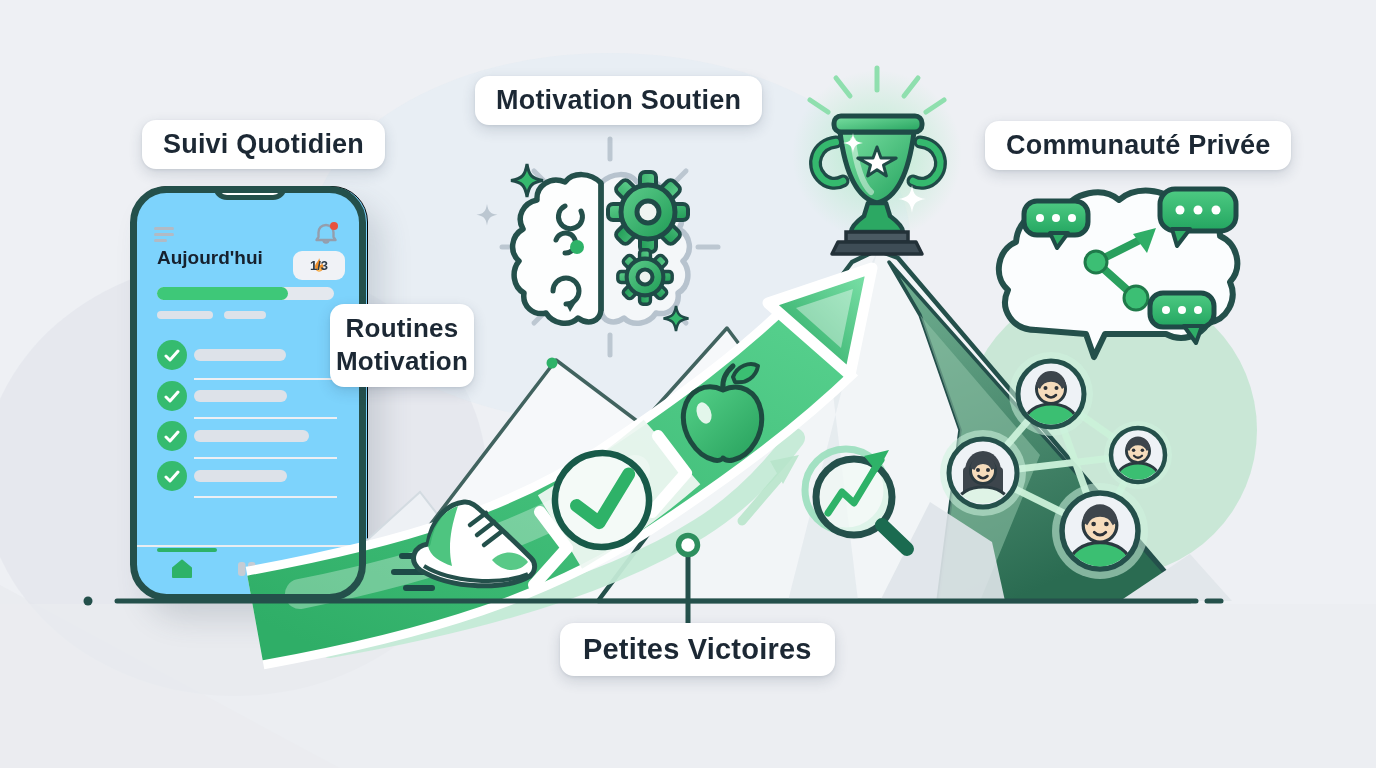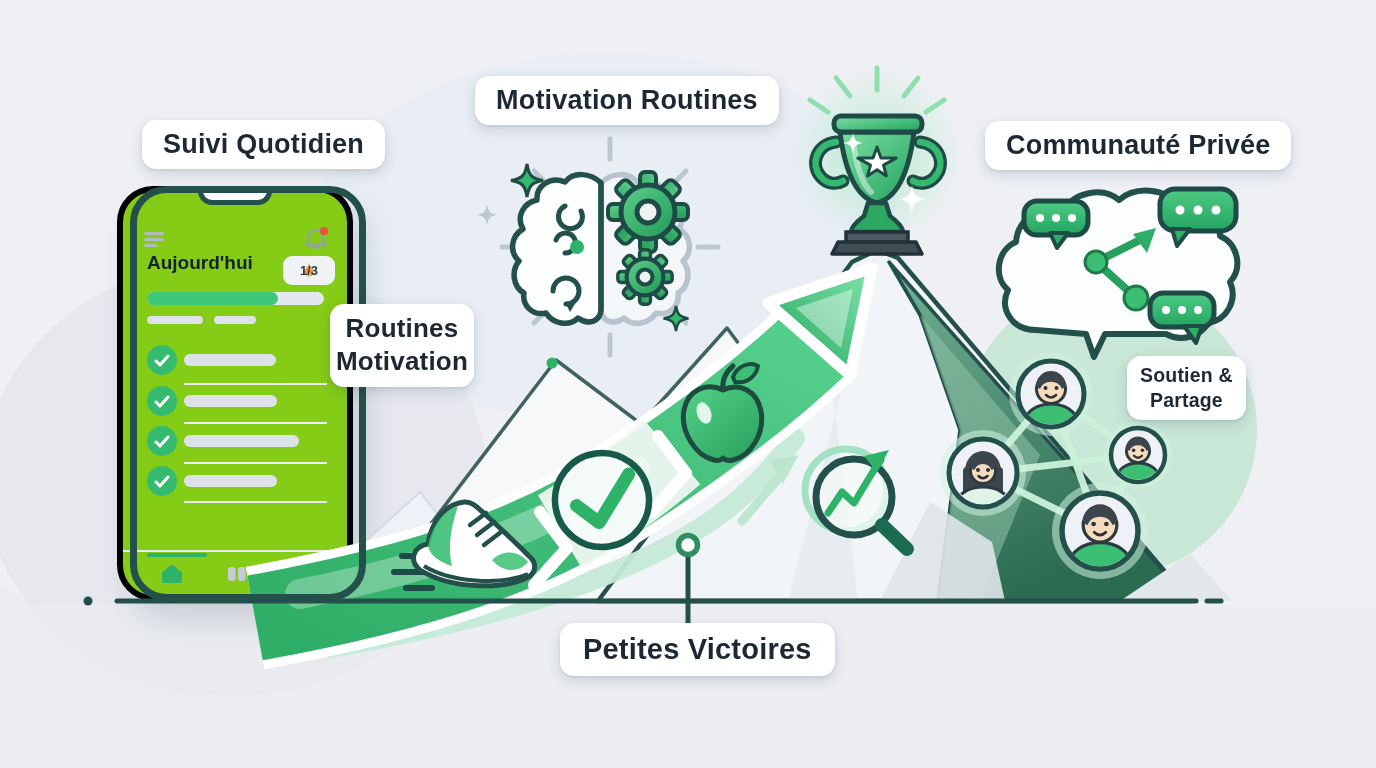--- a/index.html
+++ b/index.html
@@ -16,23 +16,23 @@
     box-shadow:0 5px 14px rgba(35,55,80,.16), 0 1px 3px rgba(35,55,80,.10);
     color:#1c2834;font-weight:700;white-space:nowrap;z-index:30;
     display:flex;flex-direction:column;align-items:center;justify-content:center;
     letter-spacing:.2px;
   }
   .pill-lg{font-size:27px;padding:9px 21px;}
   .pill-xl{font-size:29px;padding:10px 23px;justify-content:center;}
   .pill-2line{text-align:center;line-height:1.28;}
   
   #phone{
-    position:absolute;left:117px;top:186px;width:236px;height:415px;
-    box-sizing:border-box;border:6px solid #000000;border-radius:36px;
-    background:#84cc16;z-index:5;
+    position:absolute;left:132px;top:186px;width:236px;height:415px;
+    box-sizing:border-box;border:1px solid #000000;border-radius:36px;
+    background:#7dd3fc;z-index:5;
     box-shadow:14px 18px 30px rgba(60,75,95,.18);
   }
   #phone *{position:absolute;box-sizing:border-box;}
   .notch{left:50%;top:-1px;transform:translateX(-50%);width:74px;height:14px;
     background:#ffffff;border:5px solid #24504b;border-top:none;
     border-radius:0 0 14px 14px;}
   .hline{height:3px;border-radius:2px;background:#b2bac4;}
   .phone-title{left:24px;top:60px;font-size:19px;font-weight:700;color:#16212e;}
   .streak-badge{left:152px;top:64px;width:52px;height:29px;background:#f0f2f6;
     border-radius:9px;display:flex;align-items:center;justify-content:center;gap:3px;margin-left:8px;}
@@ -423,30 +423,26 @@
     <g>
       <line x1="688" y1="556" x2="688" y2="626" stroke="#24504b" stroke-width="5"></line>
       <circle cx="688" cy="545" r="9.5" fill="#ffffff" stroke="#2d8f5e" stroke-width="5.5"></circle>
     </g>
   </svg>
 
   <div class="pill pill-lg" style="left:142px;top:120px">
     <span>Suivi Quotidien</span>
   </div>
   <div class="pill pill-lg" style="left:475px;top:76px">
-    <span>Motivation Routines</span>
+    <span>Motivation Soutien</span>
   </div>
   <div class="pill pill-lg" style="left:985px;top:121px">
     <span>Communauté Privée</span>
   </div>
   <div class="pill pill-2line" style="left:330px;top:304px;font-size:26px;padding:8px 6px">
     <span>Routines</span>
     <span>Motivation</span>
   </div>
-  <div class="pill pill-2line" style="left:1127px;top:356px;font-size:19.5px;padding:7px 13px">
-    <span>Soutien &amp;</span>
-    <span>Partage</span>
-  </div>
   <div class="pill pill-xl" style="left:560px;top:623px">
     <span>Petites Victoires</span>
   </div>
 
 </div>
 
 </body></html>

